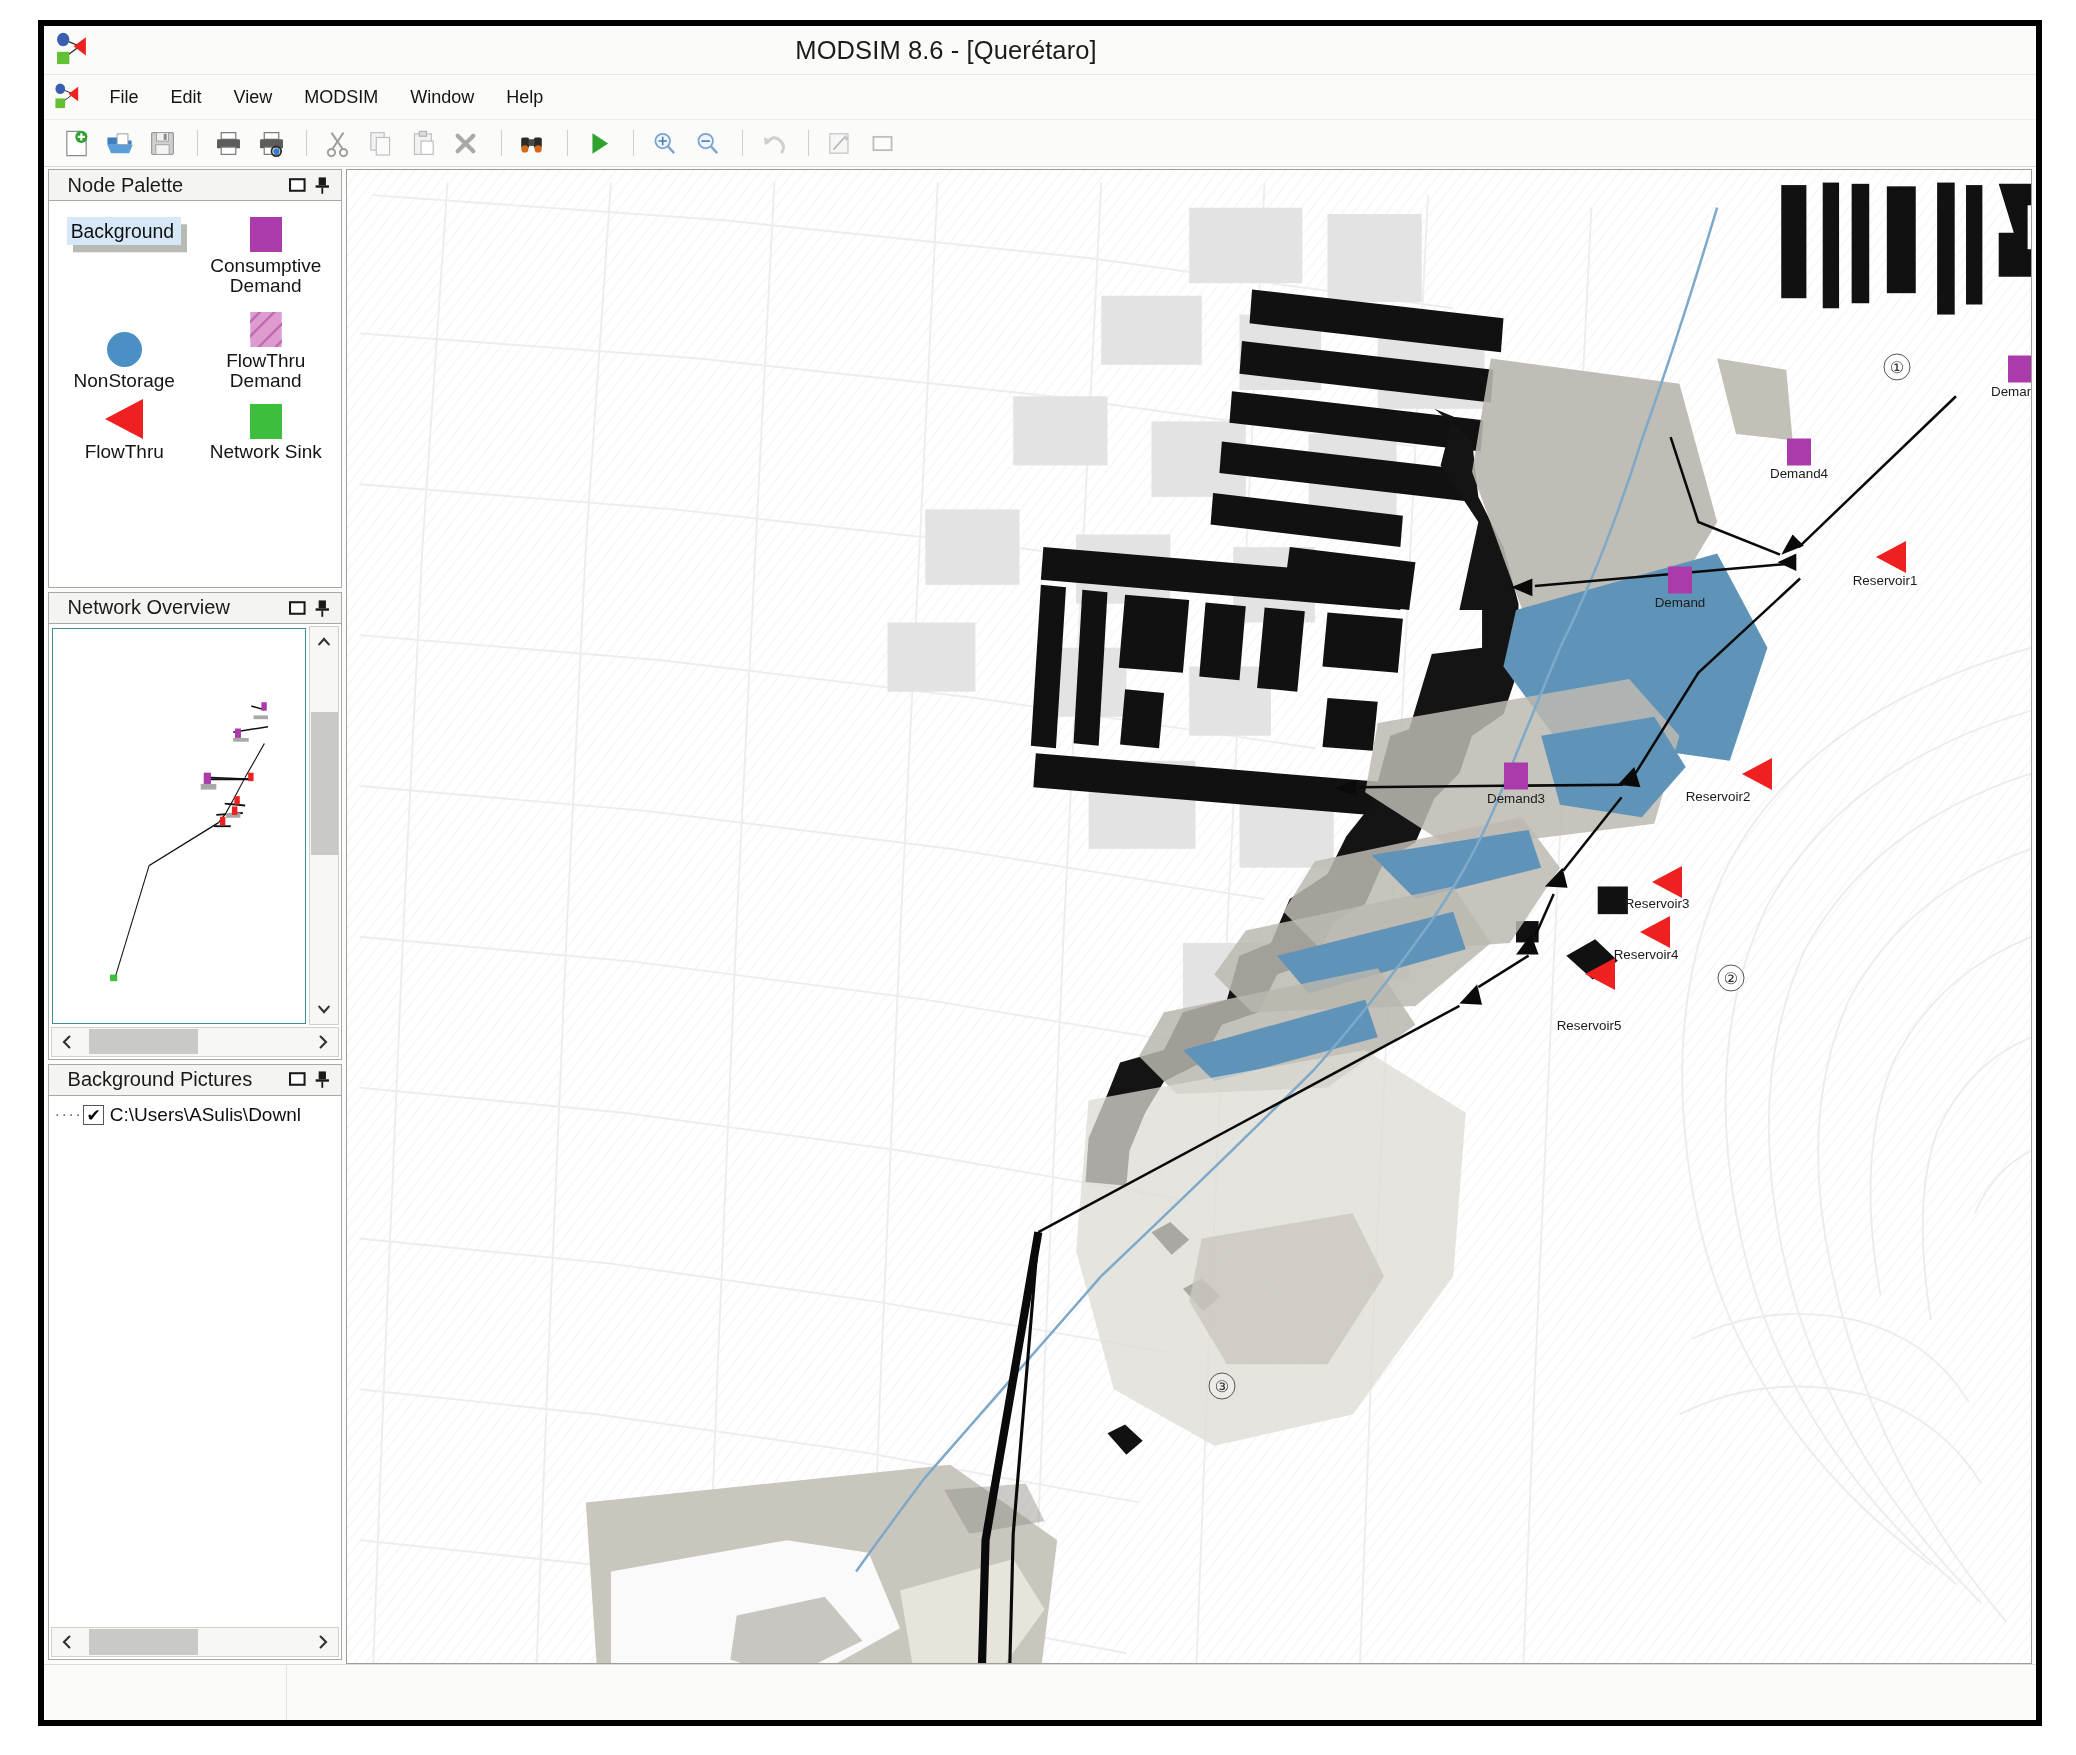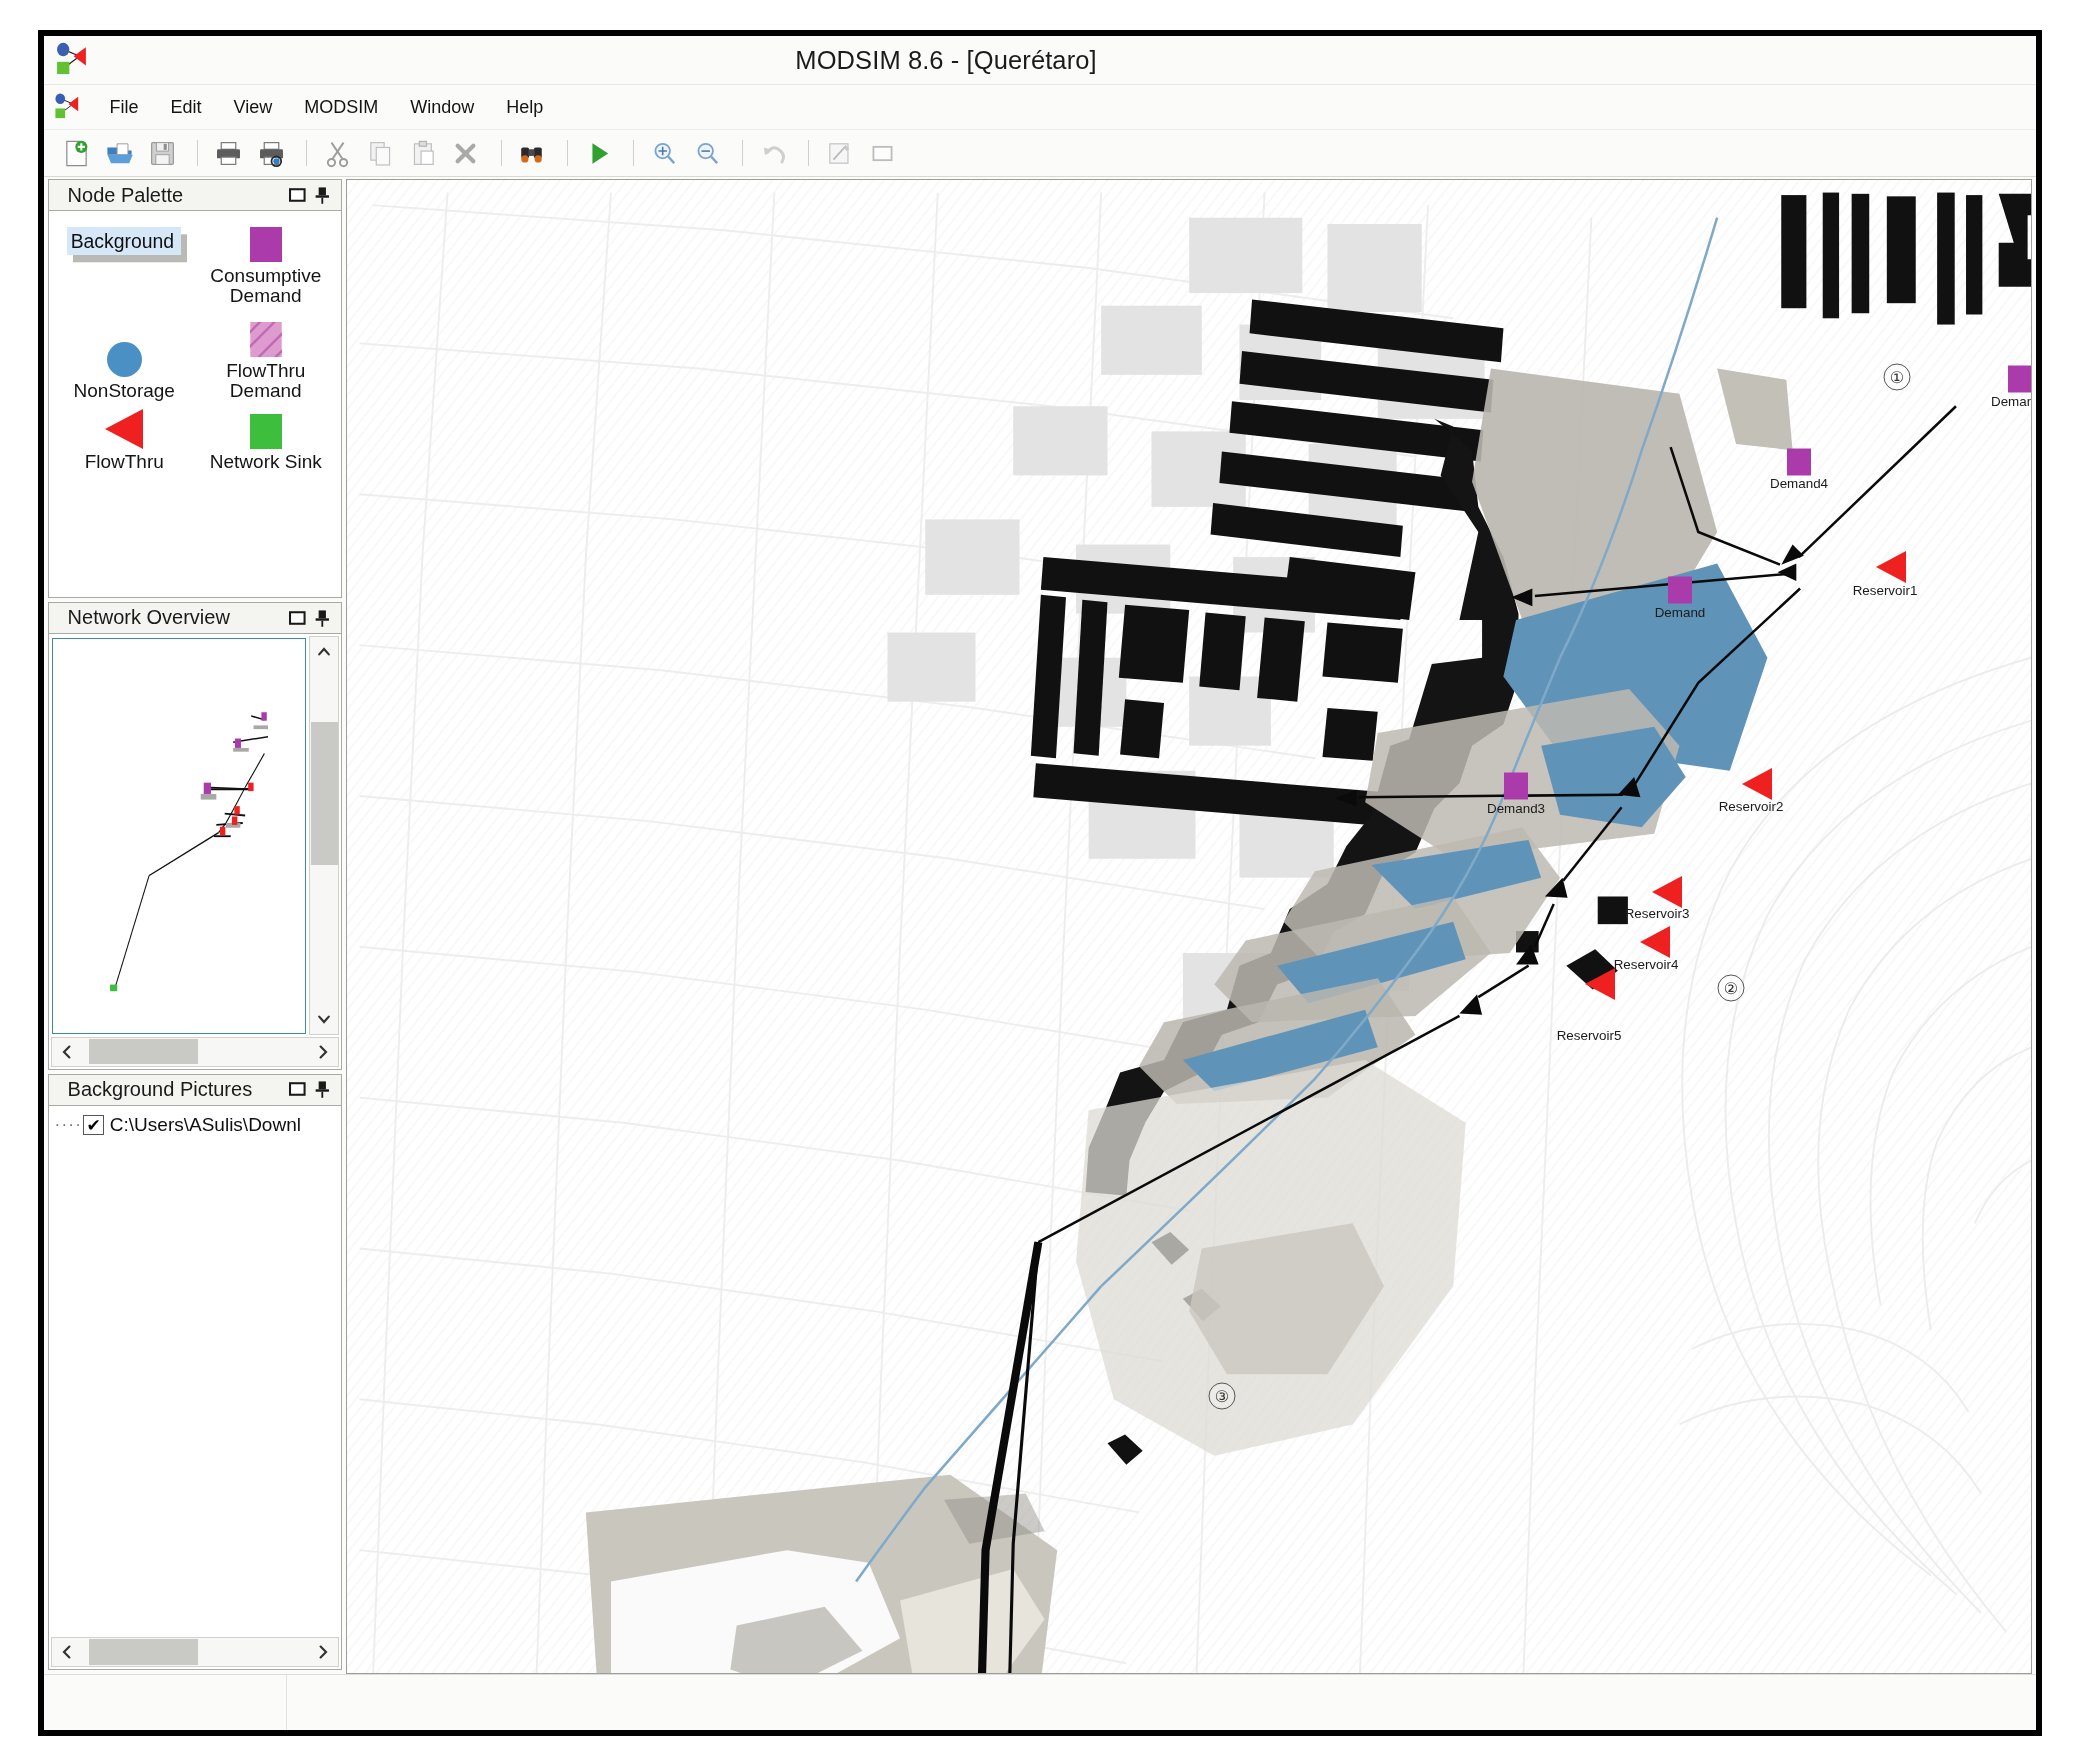--- a/index.html
+++ b/index.html
@@ -11,21 +11,21 @@
     overflow:hidden;
   }
 
   
   #app-frame{
     position:absolute;
     left:38px; top:20px;
     width:2004px; height:1706px;
     border:6.7px solid #000000;
     background:#fbfbf9;
-    display:flex; flex-direction:column;margin-top:10px;
+    display:flex; flex-direction:column;
   }
 
   
   #title-bar{
     height:49px; flex:0 0 49px;
     position:relative;
     background:#fbfbf9;
     border-bottom:0.6px solid #e6e6e2;
   }
   #app-logo-title{ position:absolute; left:9.7px; top:4.9px; width:38px; height:38px; }
@@ -778,21 +778,21 @@
         <div class="nodeshape node-res" style="left:1544px;top:387px"></div>
         <div class="nodelabel" style="left:1538px;top:403px">Reservoir1</div>
 
         <div class="nodeshape node-demand" style="left:1333px;top:410px"></div>
         <div class="nodelabel" style="left:1333px;top:425px">Demand</div>
 
         <div class="nodeshape node-demand" style="left:1169px;top:606px"></div>
         <div class="nodelabel" style="left:1169px;top:621px">Demand3</div>
 
         <div class="nodeshape node-res" style="left:1410px;top:604px"></div>
-        <div class="nodelabel" style="left:1404px;top:619px">Reservoir2</div>
+        <div class="nodelabel" style="left:1371px;top:619px">Reservoir2</div>
 
         <div class="nodeshape node-res" style="left:1320px;top:712px"></div>
         <div class="nodelabel" style="left:1310px;top:726px">Reservoir3</div>
 
         <div class="nodeshape node-res" style="left:1308px;top:762px"></div>
         <div class="nodelabel" style="left:1299px;top:777px">Reservoir4</div>
 
         <div class="nodeshape node-res" style="left:1253px;top:804px"></div>
         <div class="nodelabel" style="left:1242px;top:848px">Reservoir5</div>
 

